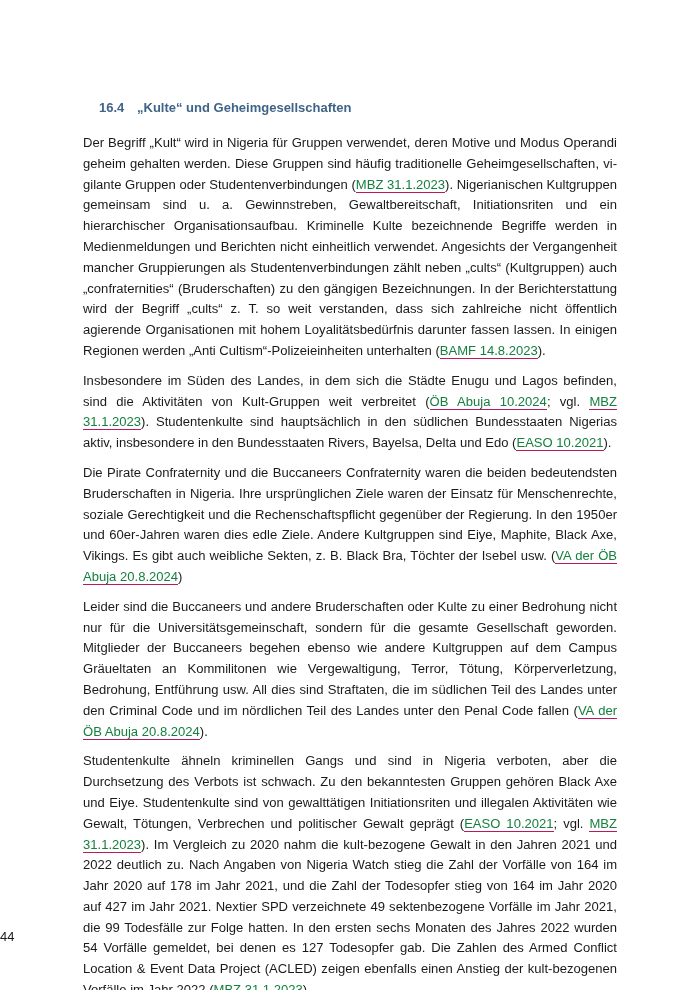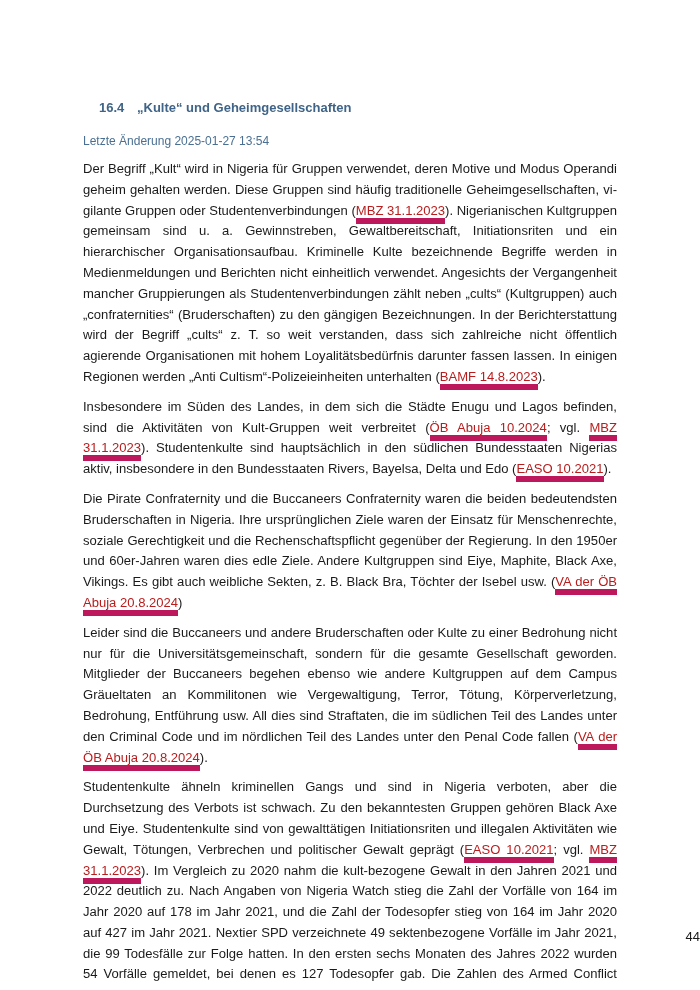--- a/index.html
+++ b/index.html
@@ -2,29 +2,28 @@
 <html><head>
   <meta charset="utf-8">
   <style>
     html, body { margin: 0; padding: 0; background: #ffffff; }
     body { width: 700px; height: 990px; position: relative; overflow: hidden; font-family: "Liberation Sans", sans-serif; color: #1a1a1a; }
     .page { position: absolute; left: 83px; top: 83px; width: 534px; }
     .heading { font-size: 13px; font-weight: bold; color: #3f6487; margin: 16px; line-height: 18px; }
     .heading .num { display: inline-block; width: 38px; }
     .meta { font-size: 12px; color: #4a6f92; margin: 1px 0 10px 0; line-height: 16px; }
     p.body { font-size: 13.05px; line-height: 20.8px; margin: 0 0 9px 0; text-align: justify; hyphens: manual; }
-    a.ref { color: #b91c1c; text-decoration: none; border-bottom: 6px solid #be185d; padding-bottom: 0; }
-    .page-number { position: absolute; top: 929px; left: 0; width: 700px; text-align: right; font-size: 13px; color: #1a1a1a; }
+    a.ref { color: #15803d; text-decoration: none; border-bottom: 1px solid #be185d; padding-bottom: 0; }
+    .page-number { position: absolute; top: 929px; left: 0; width: 700px; text-align: left; font-size: 13px; color: #1a1a1a; }
   </style>
 </head>
 <body>
 
 <div class="page">
   <h2 class="heading"><span class="num">16.4</span><span>„Kulte“ und Geheimgesellschaften</span></h2>
-  <div class="meta">Letzte Änderung 2025-01-27 13:54</div>
   <div id="paragraphs">
       <p class="body"><span>Der Begriff „Kult“ wird in Nigeria für Gruppen verwendet, deren Motive und Modus Operandi geheim gehalten werden. Diese Gruppen sind häufig traditionelle Geheimgesellschaften, vi­gilante Gruppen oder Studentenverbindungen (</span><a class="ref" href="#">MBZ 31.1.2023</a><span>). Nigerianischen Kultgruppen gemeinsam sind u. a. Gewinnstreben, Gewaltbereitschaft, Initiationsriten und ein hierarchischer Organisationsaufbau. Kriminelle Kulte bezeichnende Begriffe werden in Medienmeldungen und Berichten nicht einheitlich verwendet. Angesichts der Vergangenheit mancher Gruppierungen als Studentenverbindungen zählt neben „cults“ (Kultgruppen) auch „confraternities“ (Bruder­schaften) zu den gängigen Bezeichnungen. In der Berichterstattung wird der Begriff „cults“ z. T. so weit verstanden, dass sich zahlreiche nicht öffentlich agierende Organisationen mit hohem Loyalitätsbedürfnis darunter fassen lassen. In einigen Regionen werden „Anti Cultism“-Polizeieinheiten unterhalten (</span><a class="ref" href="#">BAMF 14.8.2023</a><span>).</span></p>
       <p class="body"><span>Insbesondere im Süden des Landes, in dem sich die Städte Enugu und Lagos befinden, sind die Aktivitäten von Kult-Gruppen weit verbreitet (</span><a class="ref" href="#">ÖB Abuja 10.2024</a><span>; vgl. </span><a class="ref" href="#">MBZ 31.1.2023</a><span>). Stu­dentenkulte sind hauptsächlich in den südlichen Bundesstaaten Nigerias aktiv, insbesondere in den Bundesstaaten Rivers, Bayelsa, Delta und Edo (</span><a class="ref" href="#">EASO 10.2021</a><span>).</span></p>
       <p class="body"><span>Die Pirate Confraternity und die Buccaneers Confraternity waren die beiden bedeutendsten Bruderschaften in Nigeria. Ihre ursprünglichen Ziele waren der Einsatz für Menschenrechte, soziale Gerechtigkeit und die Rechenschaftspflicht gegenüber der Regierung. In den 1950er und 60er-Jahren waren dies edle Ziele. Andere Kultgruppen sind Eiye, Maphite, Black Axe, Vikings. Es gibt auch weibliche Sekten, z. B. Black Bra, Töchter der Isebel usw. (</span><a class="ref" href="#">VA der ÖB Abuja 20.8.2024</a><span>)</span></p>
       <p class="body"><span>Leider sind die Buccaneers und andere Bruderschaften oder Kulte zu einer Bedrohung nicht nur für die Universitätsgemeinschaft, sondern für die gesamte Gesellschaft geworden. Mitglieder der Buccaneers begehen ebenso wie andere Kultgruppen auf dem Campus Gräueltaten an Kommilitonen wie Vergewaltigung, Terror, Tötung, Körperverletzung, Bedrohung, Entführung usw. All dies sind Straftaten, die im südlichen Teil des Landes unter den Criminal Code und im nördlichen Teil des Landes unter den Penal Code fallen (</span><a class="ref" href="#">VA der ÖB Abuja 20.8.2024</a><span>).</span></p>
       <p class="body"><span>Studentenkulte ähneln kriminellen Gangs und sind in Nigeria verboten, aber die Durchsetzung des Verbots ist schwach. Zu den bekanntesten Gruppen gehören Black Axe und Eiye. Studen­tenkulte sind von gewalttätigen Initiationsriten und illegalen Aktivitäten wie Gewalt, Tötungen, Verbrechen und politischer Gewalt geprägt (</span><a class="ref" href="#">EASO 10.2021</a><span>; vgl. </span><a class="ref" href="#">MBZ 31.1.2023</a><span>). Im Vergleich zu 2020 nahm die kult-bezogene Gewalt in den Jahren 2021 und 2022 deutlich zu. Nach Anga­ben von Nigeria Watch stieg die Zahl der Vorfälle von 164 im Jahr 2020 auf 178 im Jahr 2021, und die Zahl der Todesopfer stieg von 164 im Jahr 2020 auf 427 im Jahr 2021. Nextier SPD verzeichnete 49 sektenbezogene Vorfälle im Jahr 2021, die 99 Todesfälle zur Folge hatten. In den ersten sechs Monaten des Jahres 2022 wurden 54 Vorfälle gemeldet, bei denen es 127 Todesopfer gab. Die Zahlen des Armed Conflict Location &amp; Event Data Project (ACLED) zeigen ebenfalls einen Anstieg der kult-bezogenen Vorfälle im Jahr 2022 (</span><a class="ref" href="#">MBZ 31.1.2023</a><span>).</span></p>
     </div>
 </div>
 
 <div class="page-number">44</div>

